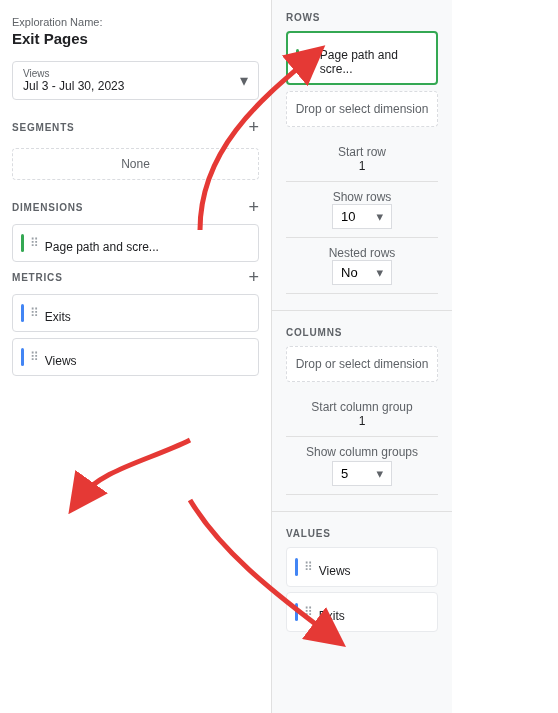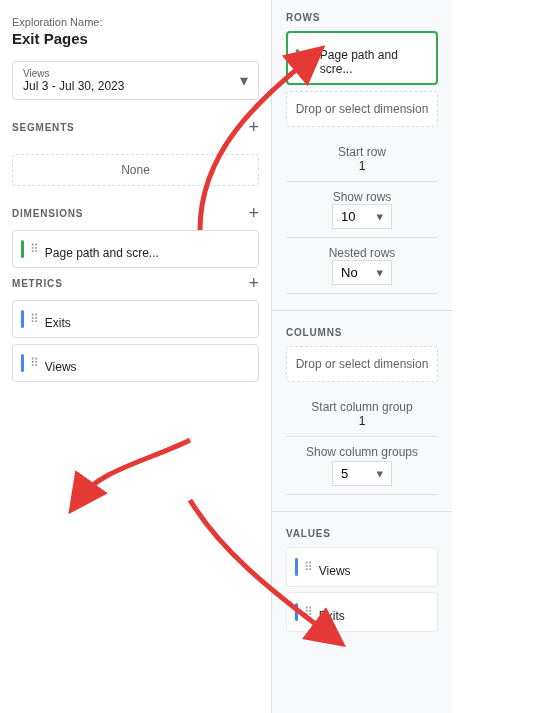--- a/index.html
+++ b/index.html
@@ -91,21 +91,21 @@
       border: 1px dashed #dadce0;
       border-radius: 4px;
       text-align: center;
       padding: 8px;
       color: #5f6368;
       font-size: 12px;
       margin-bottom: 18px;
     }
 
     .section-gap {
-      margin-bottom: 18px;
+      margin-bottom: 12px;
     }
 
     .dimension-item {
       display: flex;
       align-items: center;
       gap: 6px;
       padding: 7px 8px;
       border: 1px solid #dadce0;
       border-radius: 4px;
       margin-bottom: 6px;

